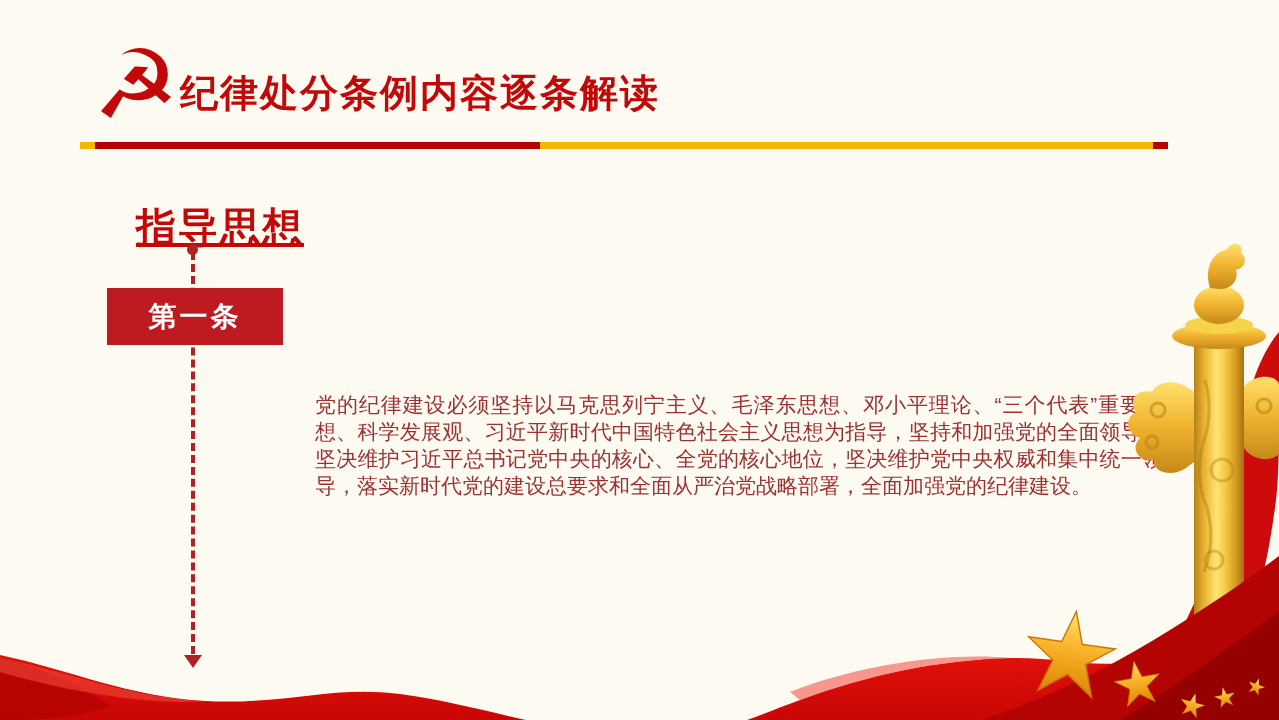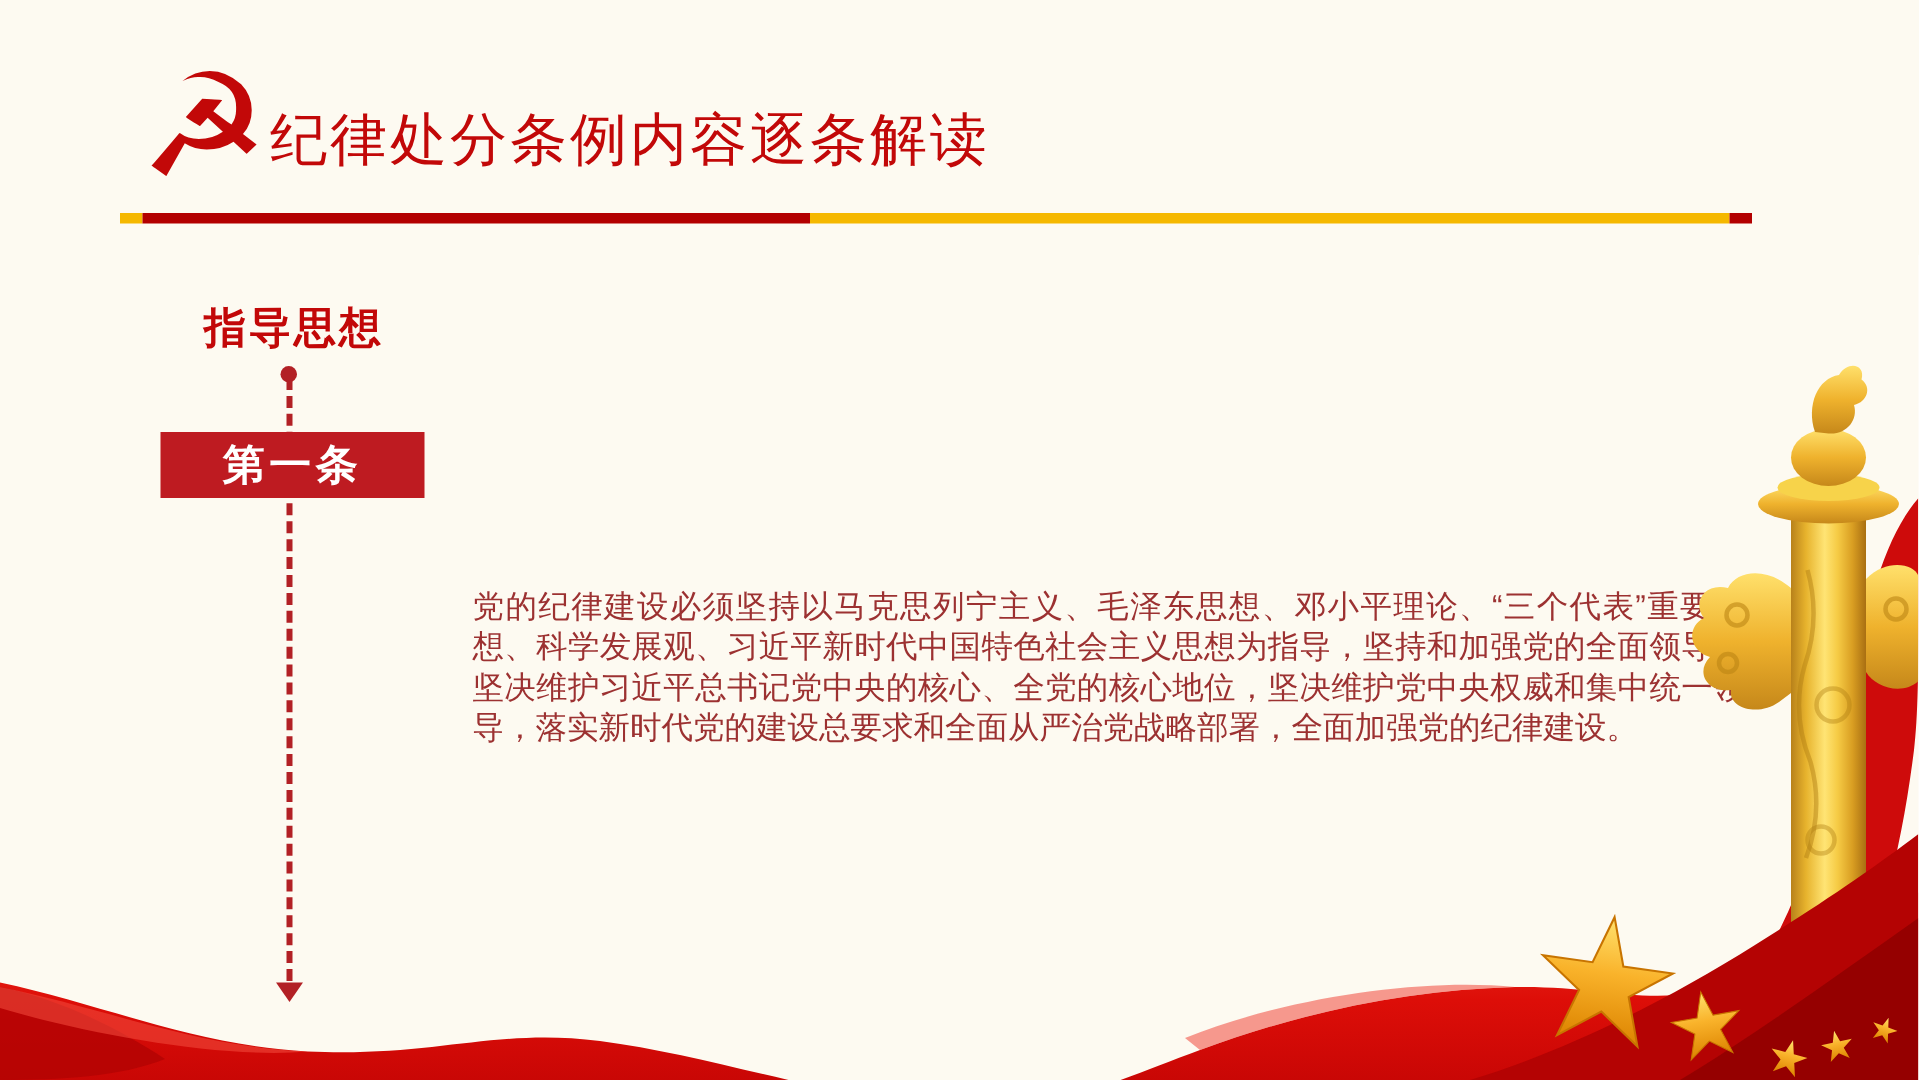--- a/index.html
+++ b/index.html
@@ -8,49 +8,49 @@
     background:#FDFAF1;
     font-family:"Liberation Sans",sans-serif;
   }
   
   .emblem{
     position:absolute;left:88px;top:30px;width:96px;height:110px;
     font-size:96px;line-height:110px;color:#C20808;text-align:center;
   }
   .title{
     position:absolute;left:180px;top:68px;
-    font-size:38px;font-weight:normal;color:#C20808;letter-spacing:2px;
+    font-size:38px;font-weight:bold;color:#C20808;letter-spacing:2px;
     white-space:nowrap;
   }
   .divider{position:absolute;top:142px;height:7px;}
   .divider.seg1{left:80px;width:15px;background:#F5B800;}
   .divider.seg2{left:95px;width:445px;background:#B30000;}
   .divider.seg3{left:540px;width:613px;background:#F5B800;}
   .divider.seg4{left:1153px;width:15px;background:#B30000;}
 
   
   .section-label{
     position:absolute;left:136px;top:200px;
-    font-size:28px;font-weight:bold;color:#C20808;letter-spacing:2px;
+    font-size:40px;font-weight:bold;color:#C20808;letter-spacing:2px;text-decoration:underline;
   }
   .timeline-line{
     position:absolute;left:191px;top:252px;height:402px;width:0;
     border-left:4px dashed #B22025;z-index:2;
   }
   .timeline-dot{
     position:absolute;left:187px;top:244px;width:11px;height:11px;
     border-radius:50%;background:#B22025;z-index:2;
   }
   .timeline-arrow{
     position:absolute;left:184px;top:655px;width:0;height:0;z-index:2;
     border-left:9px solid transparent;border-right:9px solid transparent;
     border-top:13px solid #B22025;
   }
   .article-box{
-    position:absolute;left:107px;width:176px;height:44px;z-index:3;
+    position:absolute;left:107px;width:176px;height:57px;z-index:3;
     background:#BE1B21;color:#FFFFFF;font-size:28px;font-weight:bold;
     letter-spacing:3px;display:flex;align-items:center;justify-content:center;
   }
   .box-1{top:288px}.box-2{top:413px}.box-3{top:538px}
 
   
   .article-text{
     position:absolute;left:315px;width:848px;z-index:1;
     font-size:21px;line-height:27px;color:#9C3131;text-align:justify;
   }

